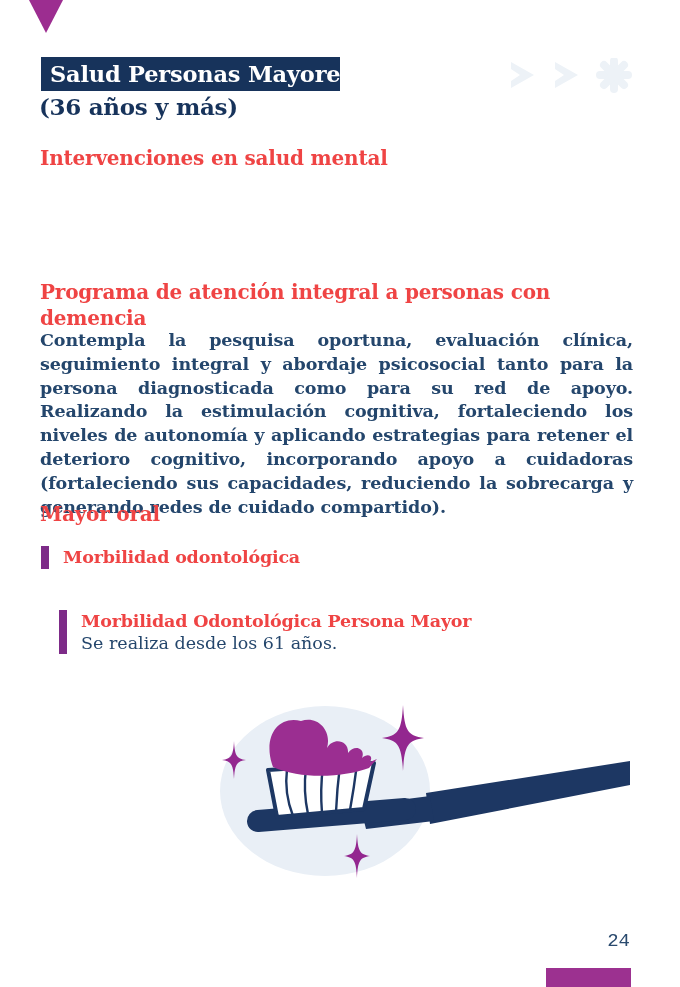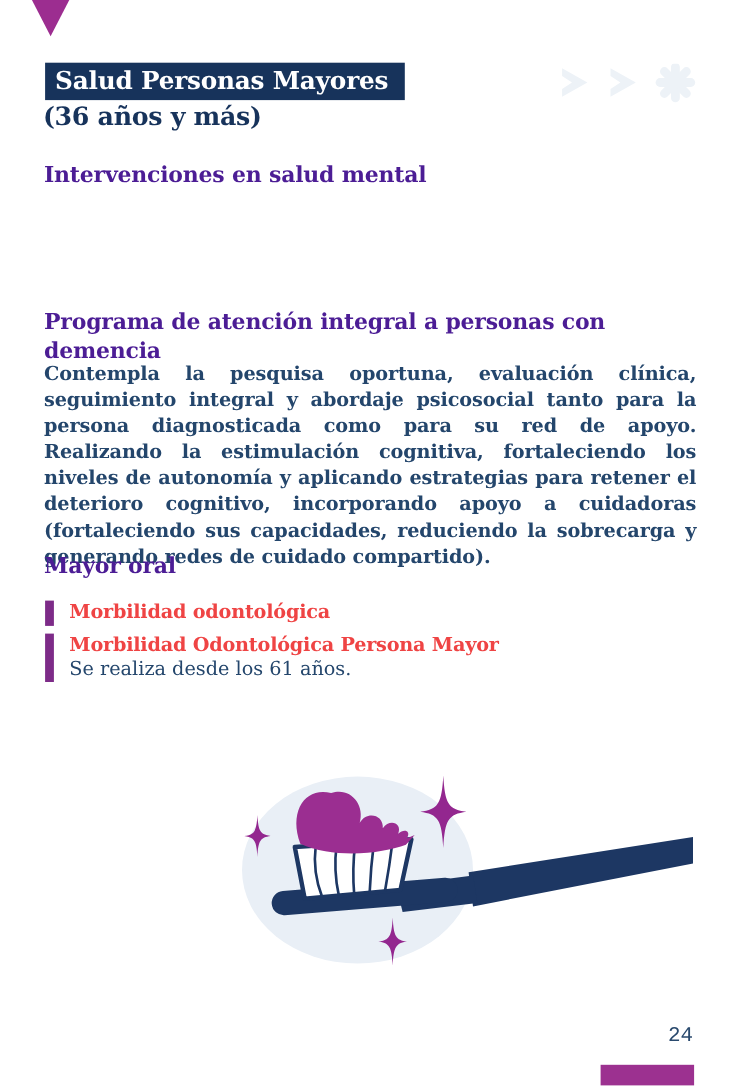--- a/index.html
+++ b/index.html
@@ -5,52 +5,52 @@
   html,body{margin:0;padding:0;background:#ffffff;}
   .page{
     position:relative; width:680px; height:987px; background:#ffffff;
     overflow:hidden; font-family:"DejaVu Serif", serif; color:#24466c;
   }
   svg{display:block;}
   .abs{position:absolute;}
 
   
   .title-badge{
-    left:41px; top:57px; width:327px; height:34px;
+    left:41px; top:57px; width:299px; height:34px;
     background:#17335b; color:#ffffff;
     font-weight:bold; font-size:22.5px; line-height:34px;
     padding-left:9px; box-sizing:border-box; letter-spacing:-0.2px;
     white-space:nowrap;
   }
   .subtitle{
     left:39px; top:93px; font-weight:bold; font-size:23px;
     color:#17335b; letter-spacing:-0.3px;
   }
   .decor-top{ left:506px; top:58px; }
 
   
   .h-magenta{
-    position:absolute; color:#4c1d95; font-weight:bold; font-size:20px;
+    position:absolute; color:#ef4444; font-weight:bold; font-size:20px;
     line-height:25.5px; letter-spacing:-0.2px; margin:0;
   }
   .h1{ left:40px; top:146px; }
   .h2{ left:40px; top:280px; width:580px; }
   .h3{ left:40px; top:502px; }
   .para{
     position:absolute; left:40px; width:593px;
     font-size:17.5px; line-height:23.8px; text-align:justify;
     letter-spacing:-0.1px; margin:0; color:#24466c;
   }
   .p1{ top:171px; }
   .p2{ top:329px;font-weight:bold; }
 
   
   .bullet{ position:absolute; left:41px; display:flex; }
   .b1{ top:546px; }
-  .b2{ top:576px; }
+  .b2{ top:610px;margin-left:18px; }
   .bullet .bar{ width:8px; background:#7d2b88; margin-right:14px; }
   .bullet .txt{ padding-top:1px; }
   .bullet .b-title{
     font-weight:bold; color:#ef4444; font-size:17.5px; line-height:21.5px;
     letter-spacing:-0.2px;
   }
   .bullet .b-desc{ font-size:17.5px; line-height:21.5px; color:#24466c; }
 
   
   .illus{ left:200px; top:693px; }

